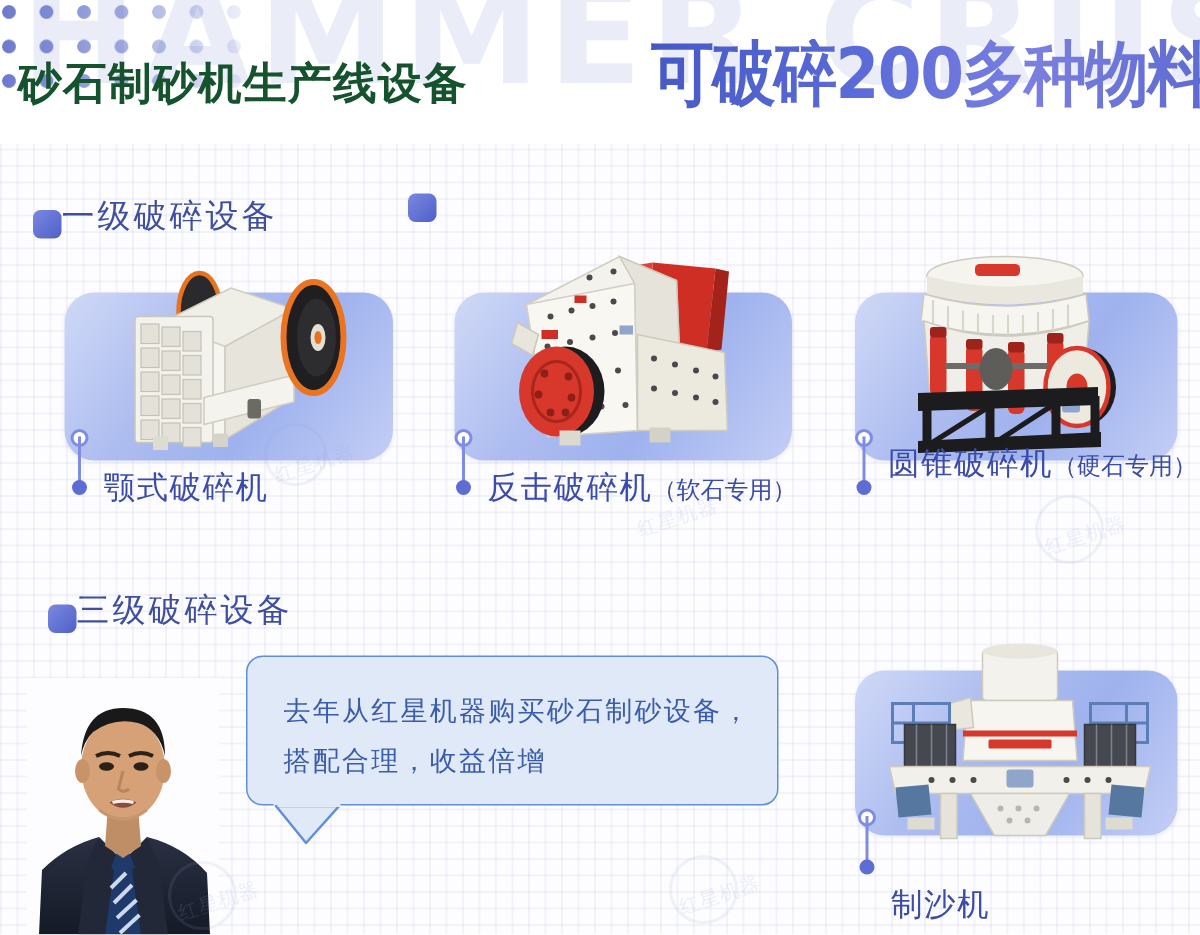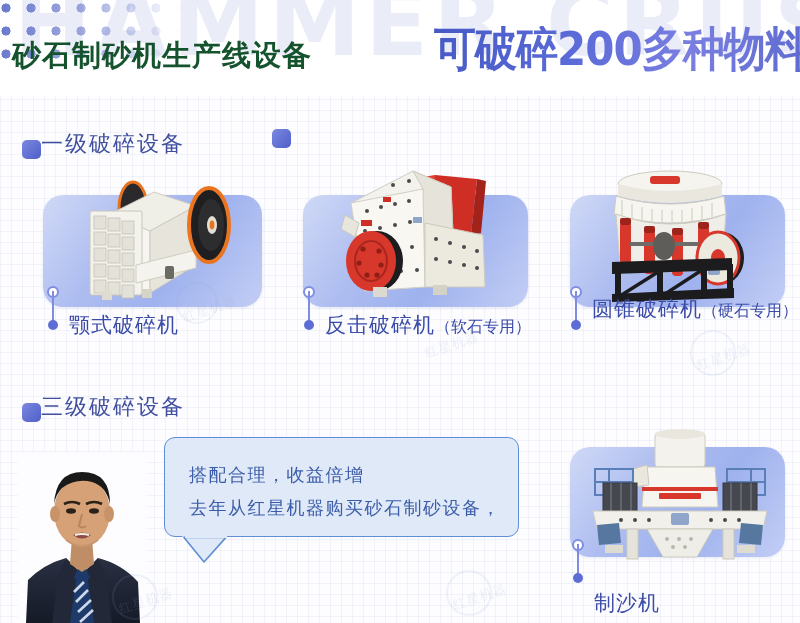--- a/index.html
+++ b/index.html
@@ -127,21 +127,21 @@
 
 <div class="sec-head" style="left:22px;top:129px;">
   <div class="sq"></div>
   <div class="sec-label">一级破碎设备</div>
 </div>
 
 <div class="sec-head" style="left:272px;top:129px;">
   <div class="sq"></div>
 </div>
 
-<div class="sec-head" style="left:22px;top:392px;">
+<div class="sec-head" style="left:32px;top:392px;">
   <div class="sq"></div>
   <div class="sec-label">三级破碎设备</div>
 </div>
 
 <div class="panel" style="left:43px;top:195px;width:219px;height:112px;"></div>
 <svg class="photo" style="left:46px;top:165px;" width="215" height="140" viewBox="0 0 215 140">
 
   <ellipse cx="87" cy="43" rx="14" ry="26" fill="#2a2a2c"></ellipse>
   <ellipse cx="87" cy="43" rx="14" ry="26" fill="none" stroke="#e8731f" stroke-width="3"></ellipse>
 
@@ -443,22 +443,22 @@
     <path d="M64 62 L61 74 Q64 77 68 74" stroke="#b98458" stroke-width="2" fill="none"></path>
 
     <path d="M55 83 Q64 78 73 83 Q64 90 55 83 Z" fill="#8d4a44"></path>
     <path d="M57 83 Q64 81 71 83" stroke="#f5efe8" stroke-width="2.2" fill="none"></path>
 
     <path d="M48 88 Q64 100 80 88" stroke="#c08e66" stroke-width="2" fill="none" opacity=".6"></path>
   </g>
 </svg>
 
 <div id="bubble">
+  <div class="line">去年从红星机器购买砂石制砂设备，</div>
   <div class="line">搭配合理，收益倍增</div>
-  <div class="line">去年从红星机器购买砂石制砂设备，</div>
 </div>
 <svg style="position:absolute;left:176px;top:530px;" width="54" height="36" viewBox="0 0 54 36">
   <path d="M6 6 L50 6 L50 9 L8 9 L28 32 Z" fill="#dfe9f8"></path>
   <path d="M50 7.4 L8 7.4 L28 32 Z" fill="#dfe9f8" stroke="#5f8fd6" stroke-width="1.6" stroke-linejoin="round"></path>
   <rect x="9" y="2" width="42" height="6" fill="#dfe9f8"></rect>
 </svg>
 
 <div class="wm" style="left:182px;top:300px;transform:rotate(-18deg);">红星机器</div>
 <div class="wm" style="left:424px;top:336px;transform:rotate(-18deg);">红星机器</div>
 <div class="wm" style="left:696px;top:348px;transform:rotate(-18deg);">红星机器</div>

